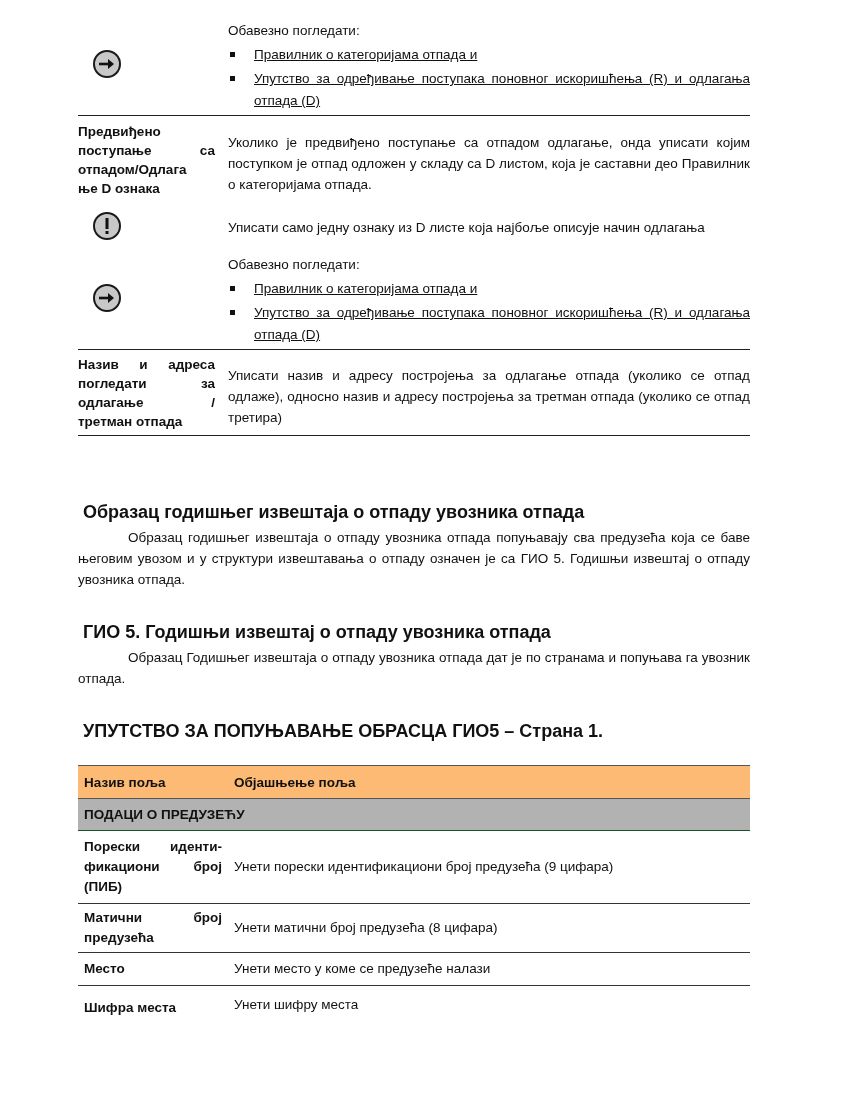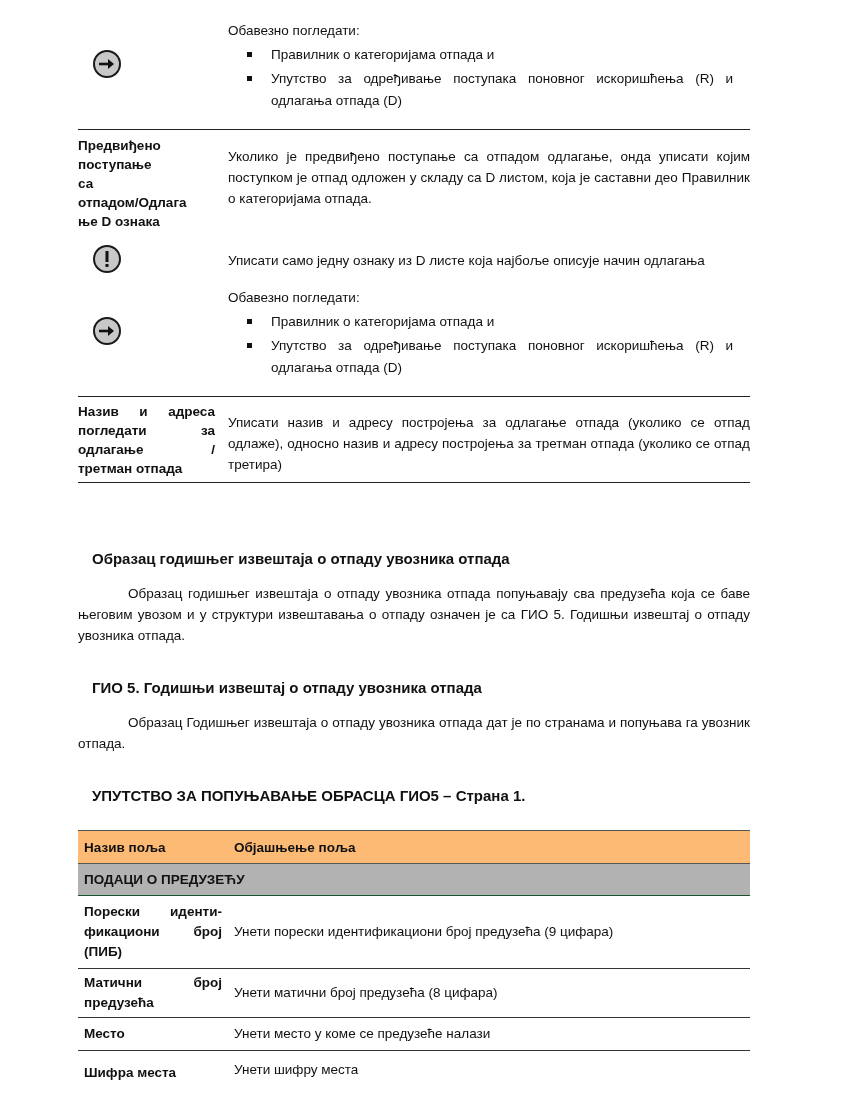--- a/index.html
+++ b/index.html
@@ -8,30 +8,30 @@
     .page { position: absolute; left: 78px; top: 0; width: 672px; }
 
     
     .icon-row { position: relative; }
     .icon-cell { position: absolute; left: 15px; width: 30px; height: 30px; }
     .icon-circle { width: 28px; height: 28px; border-radius: 50%; background: #c8c8c8;
       border: 2px solid #1a1a1a; box-sizing: border-box; display: flex; align-items: center; justify-content: center; }
     .icon-circle svg { display: block; }
     .content-col { margin-left: 150px; }
     .note-title { line-height: 22px; }
-    ul.bullets { list-style: none; margin: 17px; padding: 0; }
+    ul.bullets { list-style: none; margin: 0; padding: 0; text-decoration: underline; }
     ul.bullets li { position: relative; padding-left: 26px; line-height: 22px; text-align: justify; }
     ul.bullets li::before { content: ""; position: absolute; left: 2px; top: 8px; width: 5px; height: 5px; background: #111; }
 
     .rule { border-top: 1.5px solid #222; }
     .field-row { display: flex; }
     .field-label { width: 137px; font-weight: bold; line-height: 19px; text-align: justify; text-align-last: left; flex-shrink: 0; }
     .field-desc { margin-left: 13px; flex: 1; line-height: 21px; text-align: justify; }
 
-    h3.sec { font-size: 15px; font-weight: bold; margin: 14px; line-height: 20px; }
+    h3.sec { font-size: 18px; font-weight: bold; margin: 5px; line-height: 20px; }
     p.para { margin: 0; line-height: 21px; text-align: justify; text-indent: 50px; }
 
     
     .tbl { width: 672px; border-collapse: collapse; }
     .tbl td { vertical-align: middle; padding: 0 6px; }
     .tbl .hdr td { background: #fdba74; height: 32px; font-weight: bold; border-top: 1px solid #555; border-bottom: 1px solid #555; }
     .tbl .section td { background: #b2b2b2; height: 31px; font-weight: bold; border-bottom: 1px solid #14532d; }
     .tbl .row td { border-bottom: 1.5px solid #333; }
     .tbl .row td.lbl { width: 138px; font-weight: bold; line-height: 20px; text-align: justify; text-align-last: left; padding-top: 4px; padding-bottom: 4px; }
     .tbl .row td.desc { line-height: 20px; }
@@ -57,21 +57,21 @@
         <li>Правилник о категоријама отпада и</li>
         <li style="margin-top:2px;">Упутство за одређивање поступака поновног искоришћења (R) и одлагања отпада (D)</li>
       </ul>
     </div>
   </div>
   <div class="rule" style="margin-top:3px;"></div>
 
   <div class="field-row" style="margin-top:6px;">
     <div class="field-label">
       <div>Предвиђено</div>
-      <div style="display:flex;justify-content:space-between;flex-direction:column;">
+      <div style="display:flex;justify-content:space-between;">
           <span>поступање</span>
           <span>са</span>
         </div>
       <div>отпадом/Одлага</div>
       <div>ње D ознака</div>
     </div>
     <div class="field-desc" style="margin-top:10px;">Уколико је предвиђено поступање са отпадом одлагање, онда уписати којим поступком је отпад одложен у складу са D листом, која је саставни део Правилник о категоријама отпада.</div>
   </div>
 
   <div class="icon-row" style="margin-top:14px; height:32px;">

